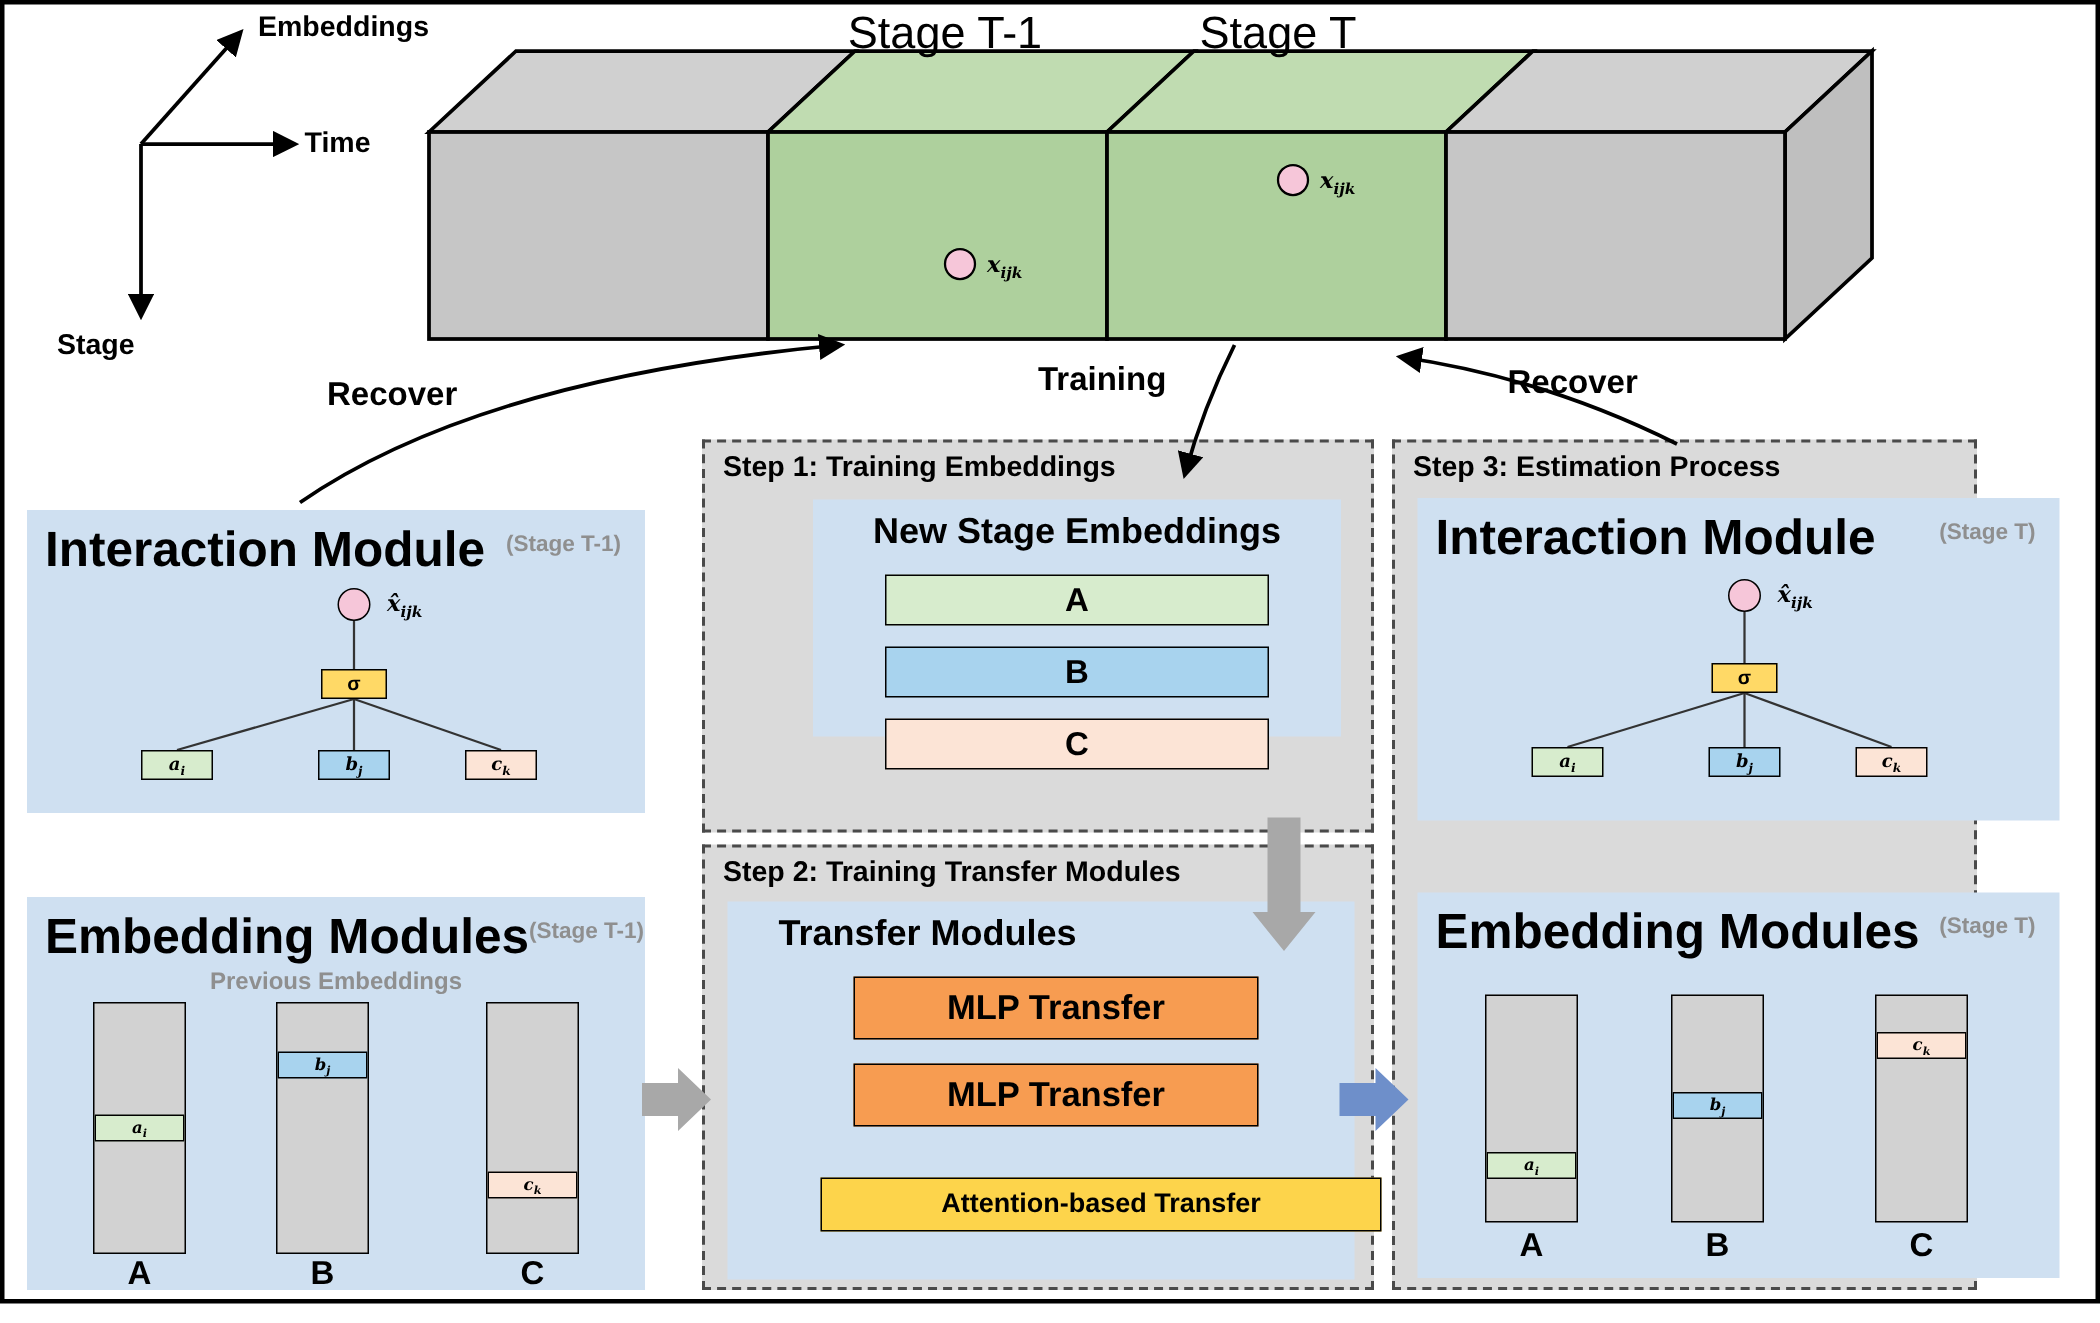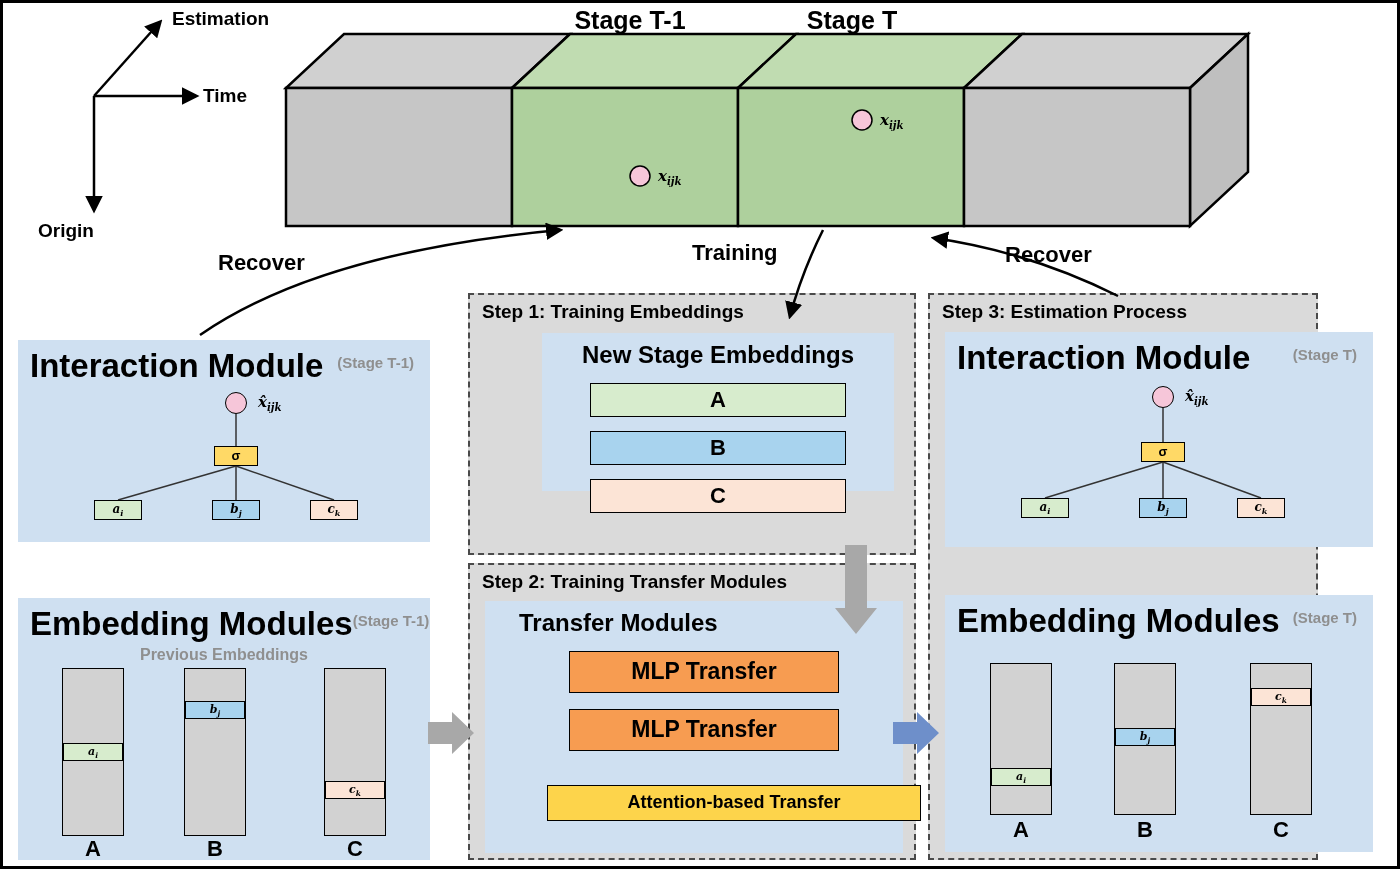--- a/index.html
+++ b/index.html
@@ -3,21 +3,21 @@
 <meta charset="utf-8">
 <style>
   *{margin:0;padding:0;box-sizing:border-box}
   html,body{background:#ffffff}
   body{font-family:"Liberation Sans",sans-serif;color:#000}
   .canvas{position:relative;width:1400px;height:882px;background:#fff;overflow:hidden}
   .frame{position:absolute;left:0;top:0;width:1400px;height:869px;border:3px solid #000;z-index:6;pointer-events:none}
   .layer{position:absolute;left:0;top:0;z-index:1}
   .layer.top{z-index:5;pointer-events:none}
   .axis-label{position:absolute;font-weight:bold;font-size:19px;z-index:2}
-  .stage-label{position:absolute;transform:translateX(-50%);font-weight:bold;font-size:25px;z-index:2;white-space:nowrap}
+  .stage-label{position:absolute;transform:translateX(-50%);font-weight:normal;font-size:30px;z-index:2;white-space:nowrap}
   .flow-label{position:absolute;font-weight:bold;font-size:22px;z-index:2}
   .math{font-family:"DejaVu Serif",serif;font-style:italic;font-weight:bold}
   .math sub, .eseg sub, .in-box sub, .out-label sub{font-size:0.68em}
   .point-label{position:absolute;font-size:15px;z-index:2}
   .panel{position:absolute;background:#cfe0f1;z-index:2}
   .inner-panel{position:absolute;background:#cfe0f1}
   .panel-header{display:flex;justify-content:space-between;align-items:flex-start;padding:7px 16px 0 12px}
   .panel-title{font-weight:bold;font-size:33px;white-space:nowrap}
   .stage-tag{font-weight:bold;font-size:15px;color:#8f8f8f;padding-top:7px;white-space:nowrap}
   .net-lines{position:absolute;left:0;top:0}
@@ -75,23 +75,23 @@
     <rect class="face-gray-front" x="964" y="88" width="226" height="138"></rect>
 
     <circle class="pt" cx="640" cy="176" r="10"></circle>
     <circle class="pt" cx="862" cy="120" r="10"></circle>
 
     <line class="axis" x1="94" y1="96" x2="160" y2="22" marker-end="url(#ah)"></line>
     <line class="axis" x1="94" y1="96" x2="196" y2="96" marker-end="url(#ah)"></line>
     <line class="axis" x1="94" y1="96" x2="94" y2="210" marker-end="url(#ah)"></line>
   </svg>
 
-  <div class="axis-label" style="left:172px;top:8px">Estimation</div>
+  <div class="axis-label" style="left:172px;top:8px">Embeddings</div>
   <div class="axis-label" style="left:203px;top:85px">Time</div>
-  <div class="axis-label" style="left:38px;top:220px">Origin</div>
+  <div class="axis-label" style="left:38px;top:220px">Stage</div>
 
   <div class="stage-label" style="left:630px;top:6px">Stage T-1</div>
   <div class="stage-label" style="left:852px;top:6px">Stage T</div>
 
   <span class="point-label math" style="left:658px;top:167px"><span>x</span><sub>ijk</sub></span>
   <span class="point-label math" style="left:880px;top:111px"><span>x</span><sub>ijk</sub></span>
 
   <div class="flow-label" style="left:218px;top:250px">Recover</div>
   <div class="flow-label" style="left:692px;top:240px">Training</div>
   <div class="flow-label" style="left:1005px;top:242px">Recover</div>

